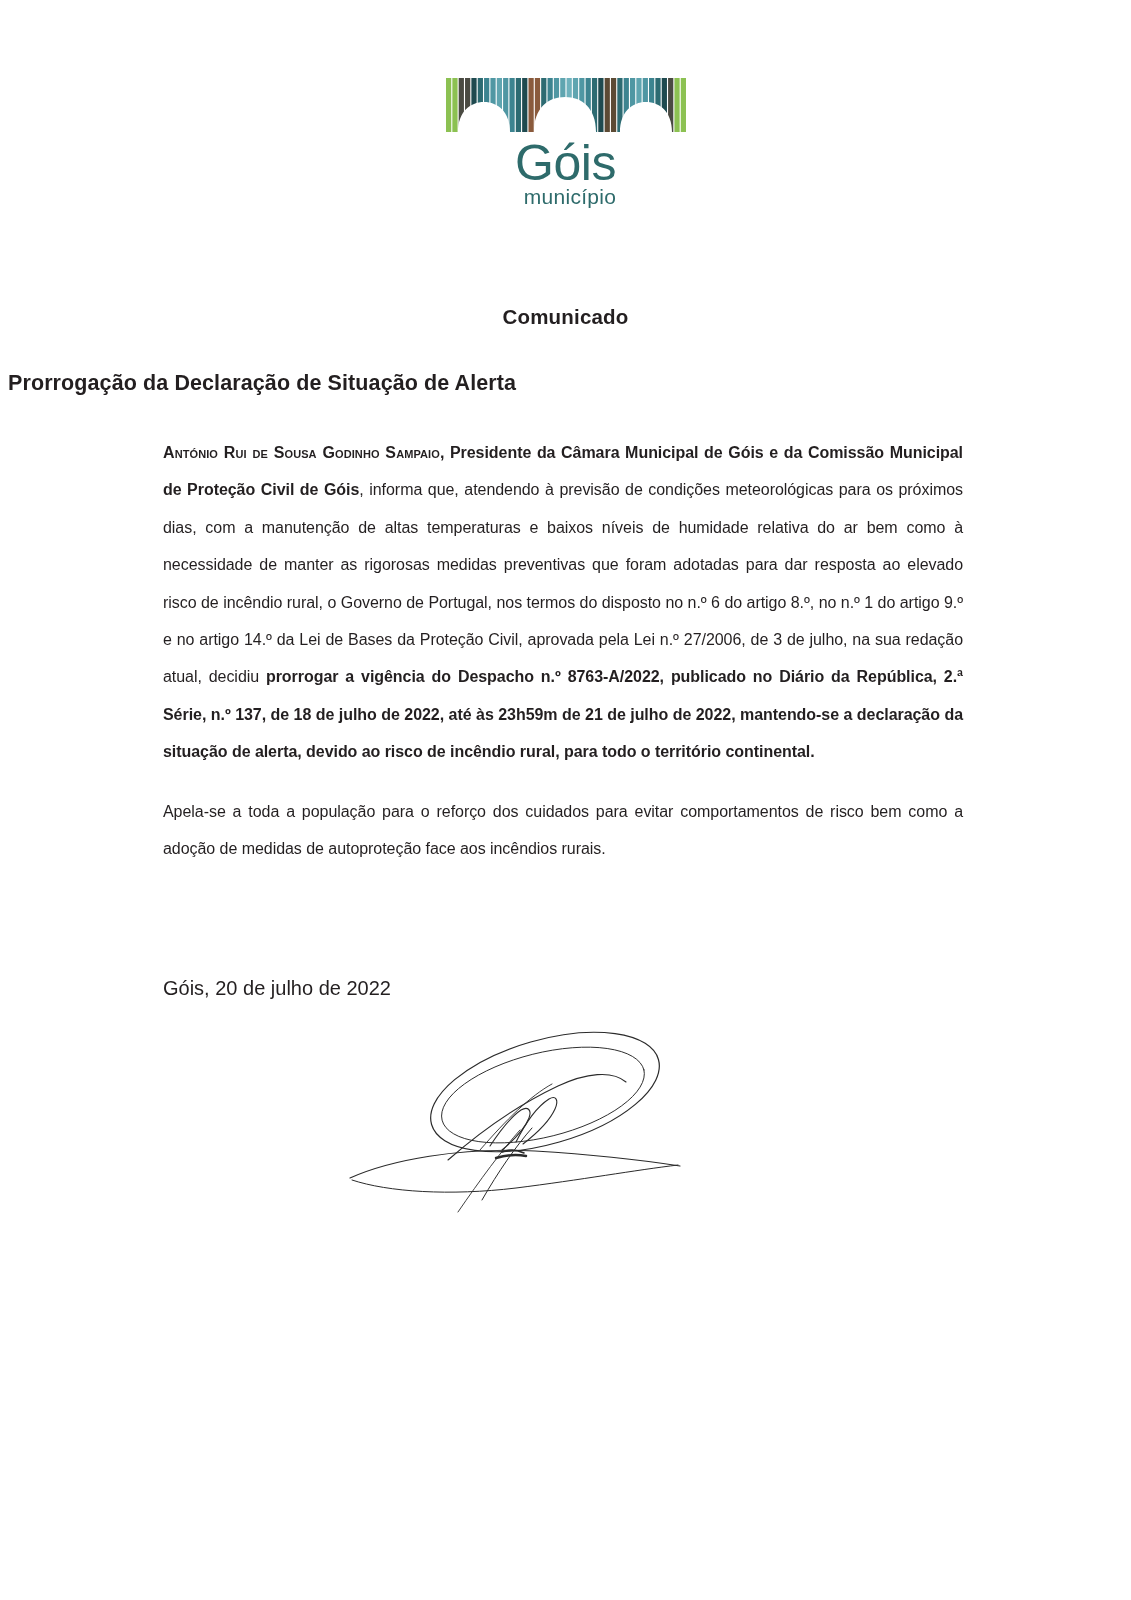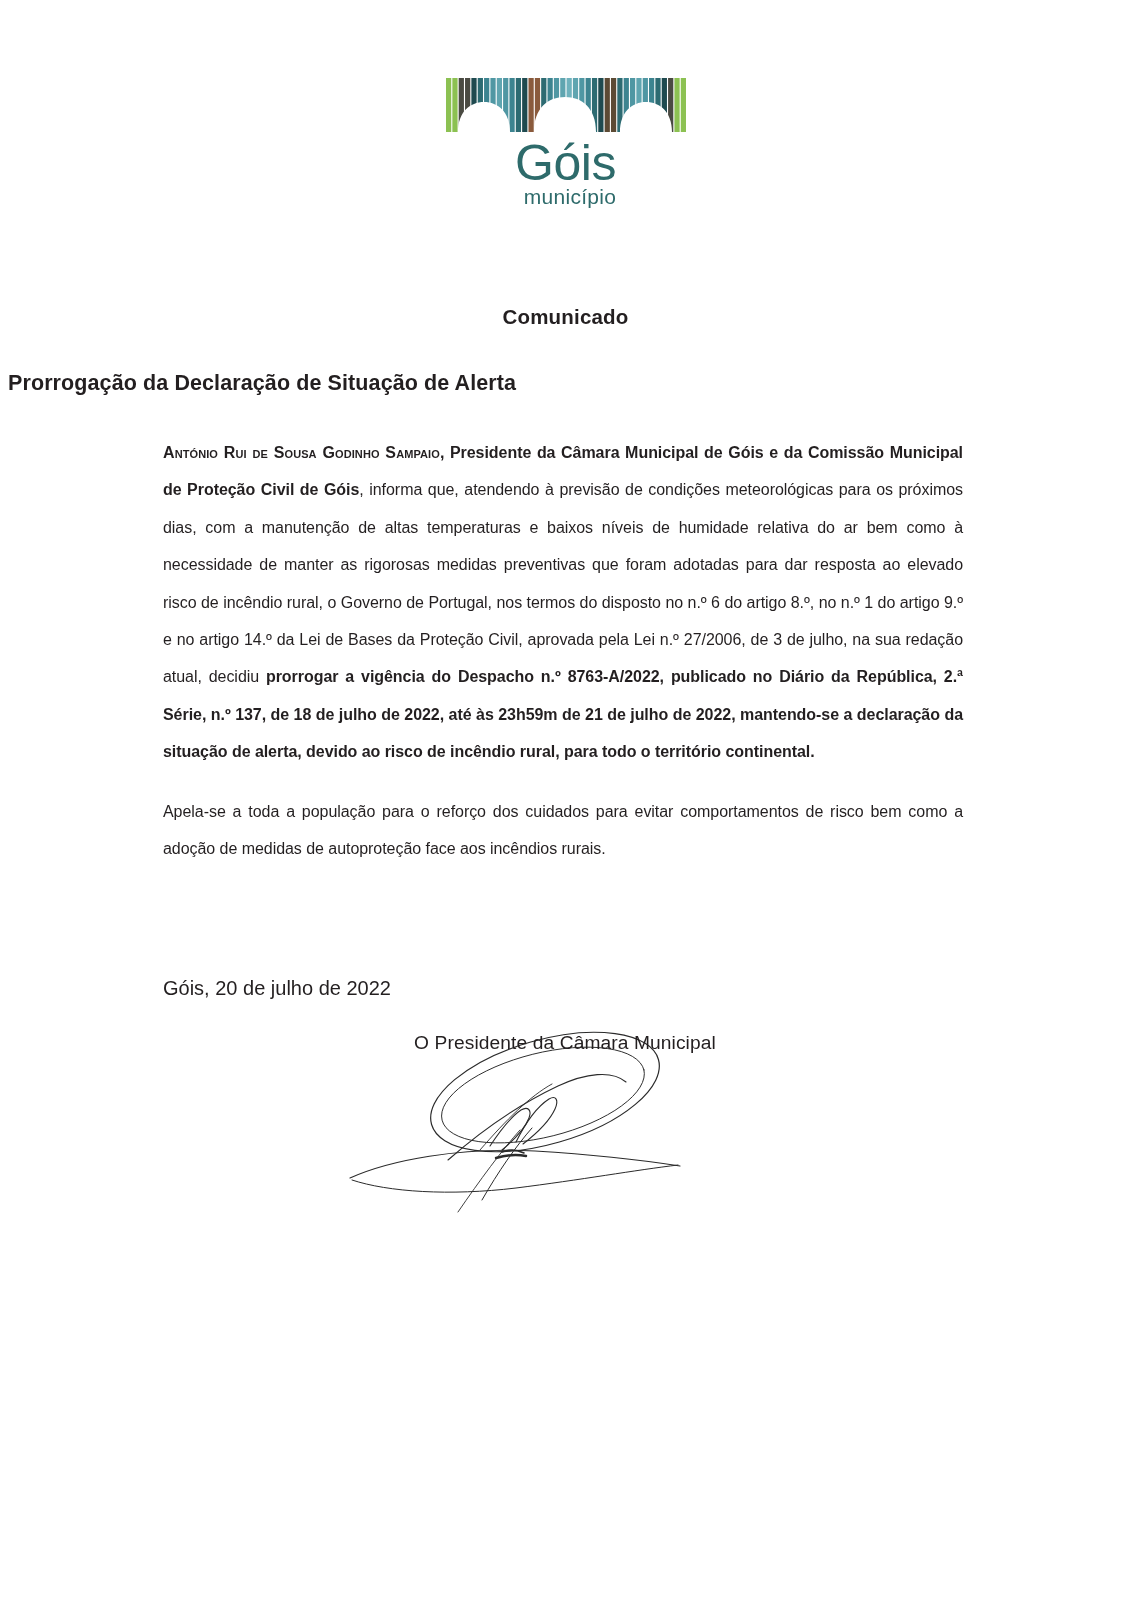--- a/index.html
+++ b/index.html
@@ -228,16 +228,15 @@
         <path d="M160,146 C172,128 182,116 191,110 C198,106 202,110 199,118 C195,128 184,140 172,150" stroke-width="1.1"></path>
         <path d="M186,142 C196,122 208,106 219,99 C226,95 229,100 225,109 C220,120 206,134 193,144" stroke-width="1.1"></path>
         <path d="M20,178 C60,160 130,147 205,151 C270,155 318,161 350,166" stroke-width="1.2"></path>
         <path d="M22,180 C58,192 120,196 186,188 C250,180 306,170 348,165" stroke-width="1.0"></path>
         <path d="M152,200 C168,172 186,146 202,128" stroke-width="1.0"></path>
         <path d="M128,212 C150,180 172,150 190,130" stroke-width="0.9"></path>
         <path d="M166,158 C176,155 186,154 196,156" stroke-width="2.4"></path>
         <path d="M172,152 C180,149 188,150 194,153" stroke-width="1.6"></path>
       </g>
     </svg>
-    <div class="sig-role">O Presidente da Câmara Municipal</div>
   </div>
 
 </div>
 
 </body></html>

